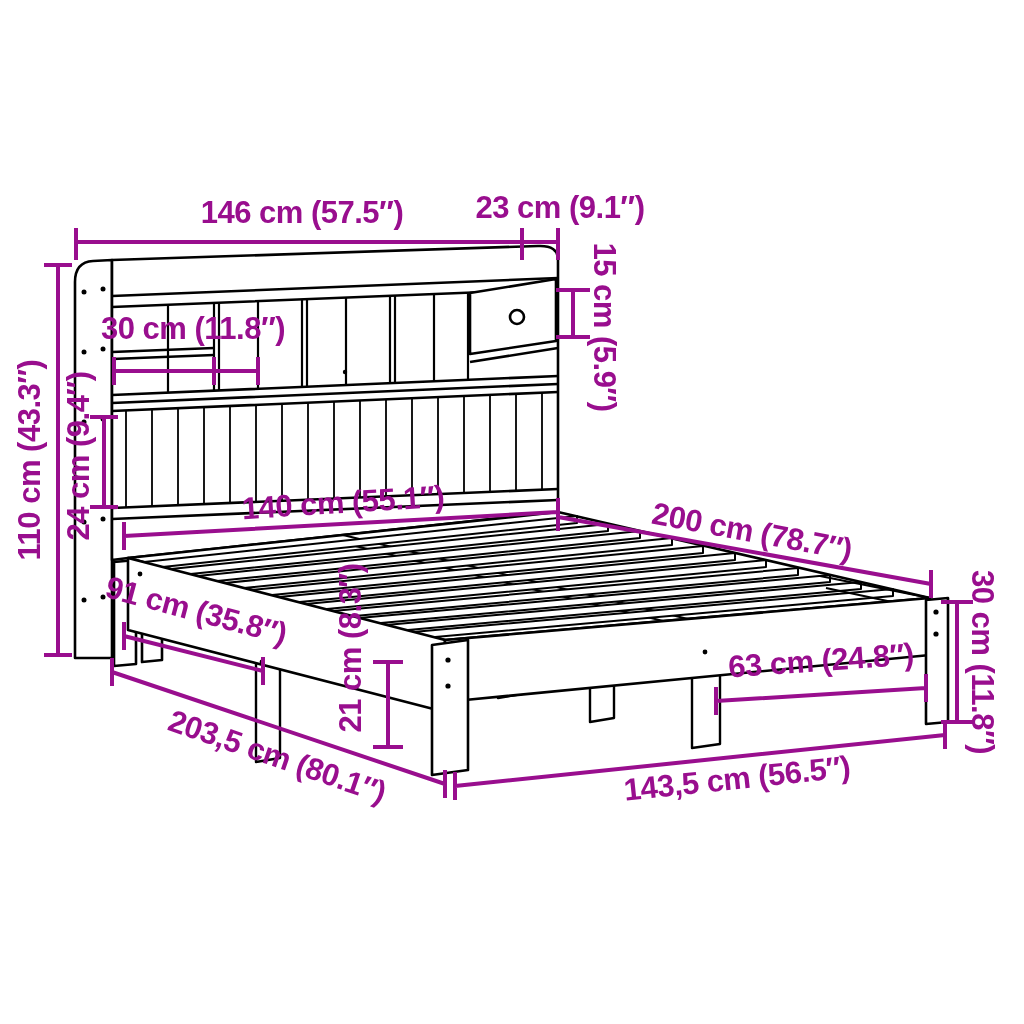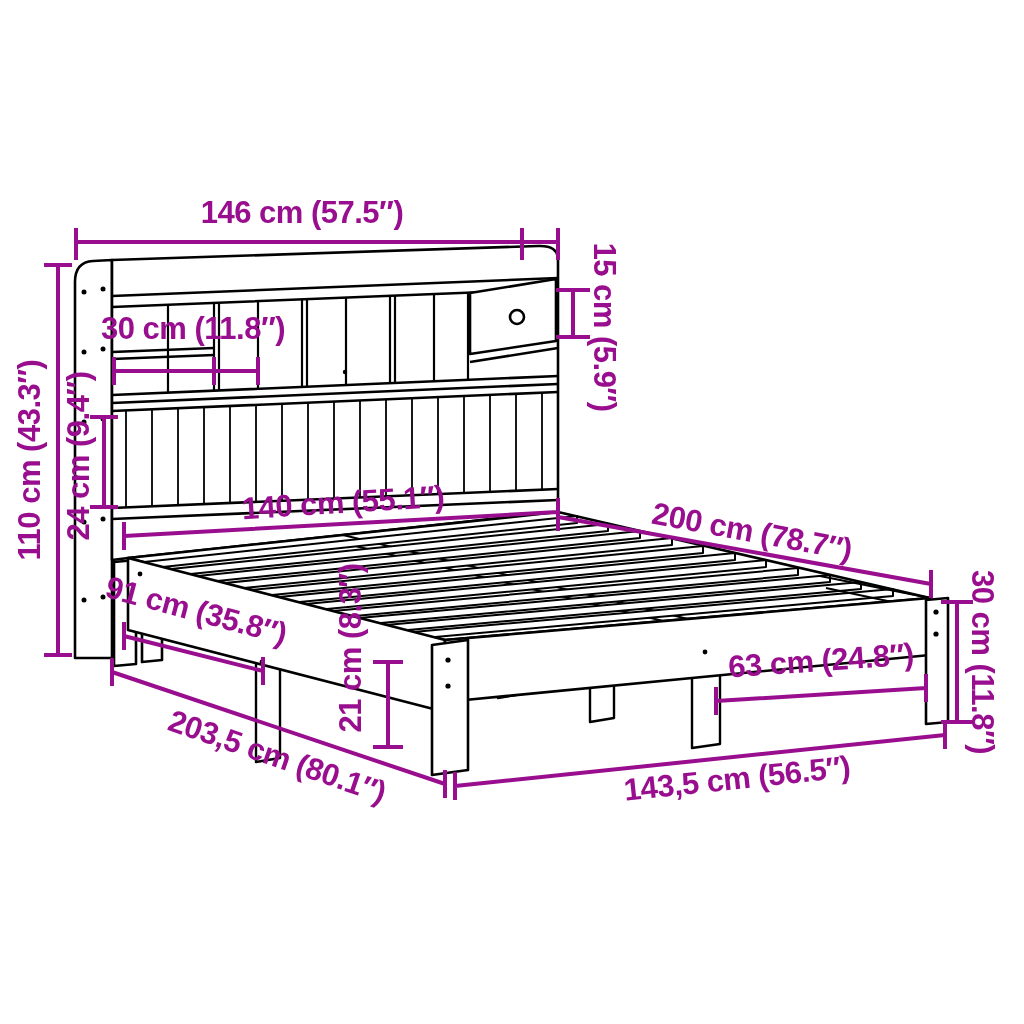--- a/index.html
+++ b/index.html
@@ -147,20 +147,21 @@
         <path d="M112,672 L445,784 M112,658 L112,686 M445,770 L445,798"></path>
       </g>
       <g>
         <path d="M455,786 L945,735 M455,772 L455,800 M945,721 L945,749"></path>
       </g>
     </g>
   </svg>
 
   <div class="dim" style="left:302px;top:213px;transform:translate(-50%,-50%);">146 cm (57.5″)</div>
 
+  <div class="dim" style="left:560px;top:208px;transform:translate(-50%,-50%);">23 cm (9.1″)</div>
 
   <div class="dim" style="left:604px;top:327px;transform:translate(-50%,-50%) rotate(90deg);">15 cm (5.9″)</div>
 
   <div class="dim" style="left:193px;top:329px;transform:translate(-50%,-50%);">30 cm (11.8″)</div>
 
 
   <div class="dim" style="left:30px;top:460px;transform:translate(-50%,-50%) rotate(-90deg);">110 cm (43.3″)</div>
 
   <div class="dim" style="left:79px;top:456px;transform:translate(-50%,-50%) rotate(-90deg);">24 cm (9.4″)</div>
 

